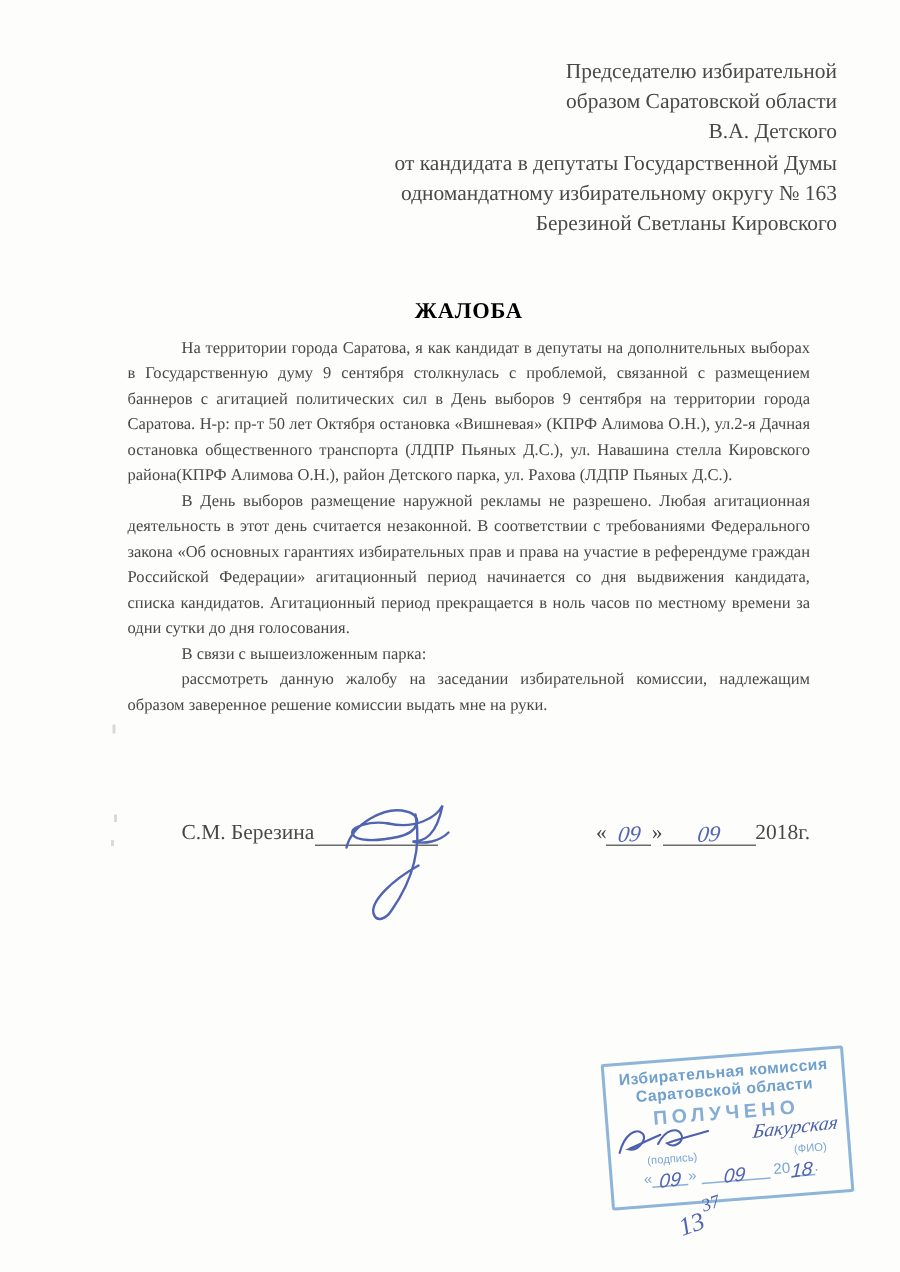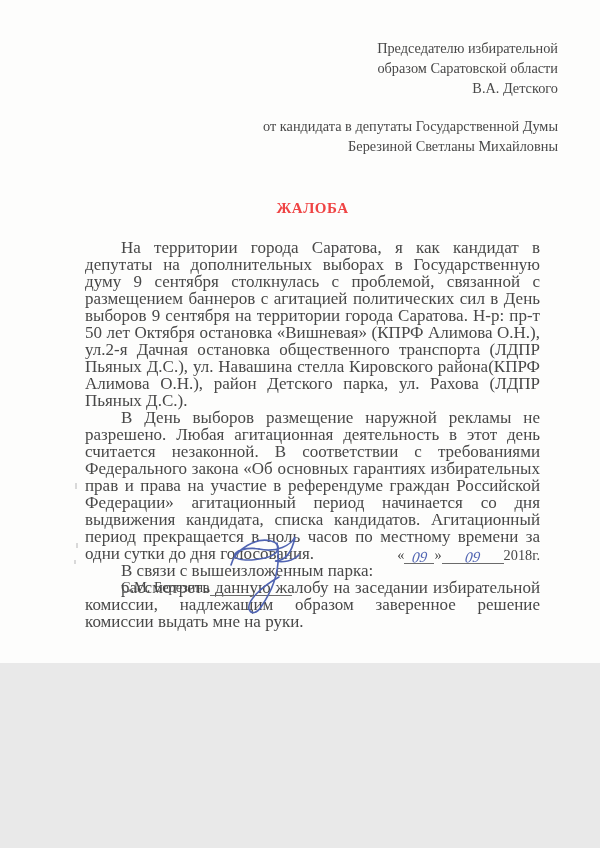--- a/index.html
+++ b/index.html
@@ -1,50 +1,50 @@
 <!DOCTYPE html>
 <html lang="ru"><head>
 <meta charset="utf-8">
 <style>
   html,body{margin:0;padding:0;background:#e9e9e9;}
   .page{
     position:relative;
-    width:600px;height:663px;
+    width:600px;height:848px;
     margin:0 auto;
     background:#fdfdfc;
     overflow:hidden;
     font-family:"Liberation Serif", serif;
     color:#484848;
   }
   
   .addr{
     position:absolute; right:42px; top:38px;
     text-align:right;
     font-size:14.3px; line-height:20px;
     width:340px;
   }
-  .addr .block2{margin-top:18px;}
+  .addr .block2{margin-top:1px;}
   
   .doc-title{
     position:absolute; left:85px; top:200px; width:455px;
     text-align:center; font-weight:bold; font-size:15px;
-    letter-spacing:.5px; color:#ef4444;
+    letter-spacing:.5px; color:#000000;
   }
   
   .body-col{
-    position:absolute; left:85px; top:239px; width:455px;
-    font-size:17px; line-height:17px; text-align:justify;
+    position:absolute; left:85px; top:224px; width:455px;
+    font-size:11px; line-height:17px; text-align:justify;
   }
   .body-col p{margin:0; text-indent:36px;}
   
   .sig-row{
     position:absolute; left:85px; top:547px; width:455px;
     font-size:14.3px; display:flex; justify-content:space-between;
   }
-  .sig-left{margin-left:36px; white-space:nowrap;margin-top:32px;}
+  .sig-left{margin-left:36px; white-space:nowrap;}
   .sig-blank{display:inline-block; border-bottom:1px solid #6b6b6b; height:14px; vertical-align:bottom;}
   .blank-sig{width:82px;}
   .blank-day{width:30px; text-align:center;}
   .blank-month{width:62px; text-align:center;}
   .hand{
     font-style:italic; color:#5064b2;
     display:inline-block; transform:skewX(-10deg) rotate(-3deg);
     font-size:15px;
   }
   .sig-scrawl{position:absolute; left:132px; top:-16px; pointer-events:none;}
@@ -92,21 +92,22 @@
 <div class="page">
 
   <div class="addr">
     <div>
       <div>Председателю избирательной</div>
       <div>образом Саратовской области</div>
       <div>В.А. Детского</div>
     </div>
     <div class="block2">
       <div>от кандидата в депутаты Государственной Думы</div>
-      <div>Березиной Светланы Михайловны</div>
+      <div>одномандатному избирательному округу № 163</div>
+      <div>Березиной Светланы Кировского</div>
     </div>
   </div>
 
   <div class="doc-title">ЖАЛОБА</div>
 
   <div class="body-col">
     <p>На территории города Саратова, я как кандидат в депутаты на дополнительных выборах в Государственную думу 9 сентября столкнулась с проблемой, связанной с размещением баннеров с агитацией политических сил в День выборов 9 сентября на территории города Саратова. Н-р: пр-т 50 лет Октября остановка «Вишневая» (КПРФ Алимова О.Н.), ул.2-я Дачная остановка общественного транспорта (ЛДПР Пьяных Д.С.), ул. Навашина стелла Кировского района(КПРФ Алимова О.Н.), район Детского парка, ул. Рахова (ЛДПР Пьяных Д.С.).</p>
     <p>В День выборов размещение наружной рекламы не разрешено. Любая агитационная деятельность в этот день считается незаконной. В соответствии с требованиями Федерального закона «Об основных гарантиях избирательных прав и права на участие в референдуме граждан Российской Федерации» агитационный период начинается со дня выдвижения кандидата, списка кандидатов. Агитационный период прекращается в ноль часов по местному времени за одни сутки до дня голосования.</p>
     <p>В связи с вышеизложенным парка:</p>
     <p>рассмотреть данную жалобу на заседании избирательной комиссии, надлежащим образом заверенное решение комиссии выдать мне на руки.</p>

